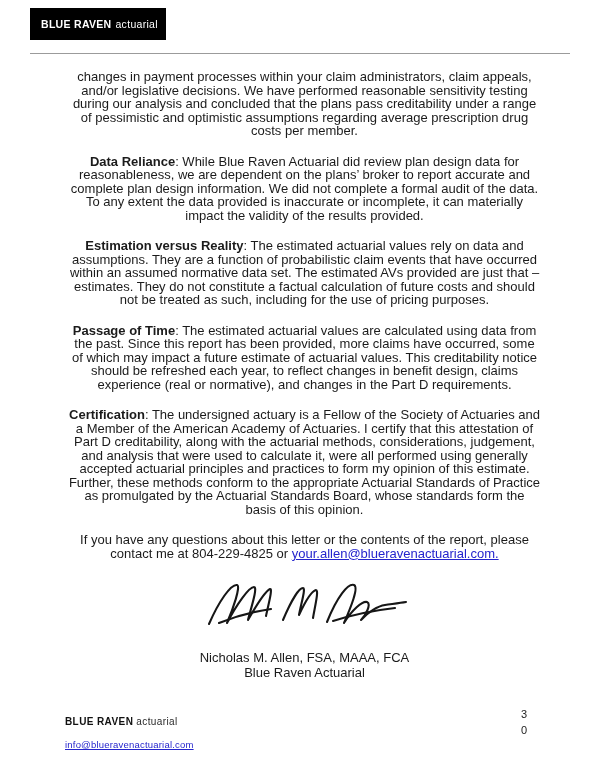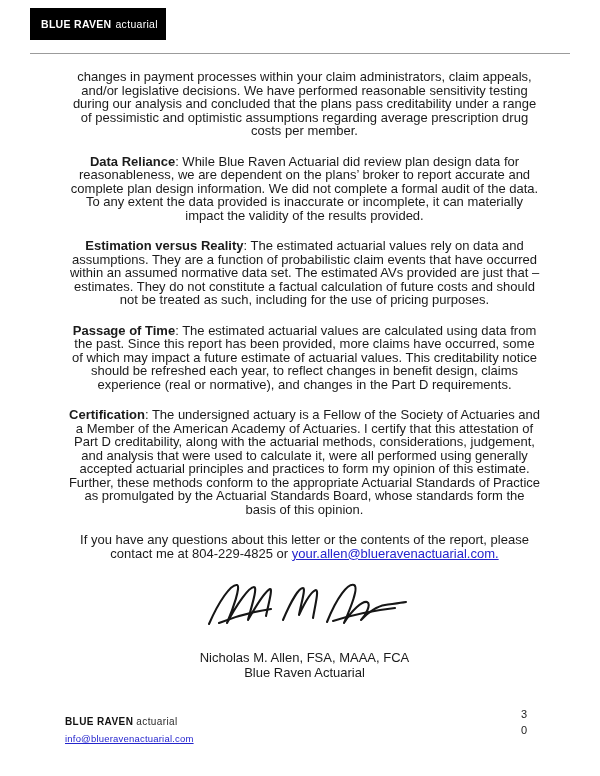--- a/index.html
+++ b/index.html
@@ -37,21 +37,21 @@
   .respect { margin-top:39px !important; margin-bottom:0 !important; }
   .signature { margin:10px 0 0 6px; }
   .signature svg path { stroke:#161616; fill:none; stroke-width:2.1; stroke-linecap:round; stroke-linejoin:round; }
   .name-block { margin-top:16px; line-height:15px; }
   .footer {
     position:absolute; left:65px; top:716px;
   }
   .footer .brand-line { font-size:10px; letter-spacing:.4px; color:#111111; }
   .footer .brand-line .brand-bold { font-weight:bold; }
   .footer .brand-line .brand-light { font-weight:400; color:#2a2a2a; margin-left:3px; }
-  .footer a.doc-link { font-size:9.5px; display:inline-block; margin-top:6px; letter-spacing:.2px; }
+  .footer a.doc-link { font-size:9.5px; display:inline-block; margin-top:12px; letter-spacing:.2px; }
   .page-number {
     position:absolute; left:521px; top:707px;
     width:9px; font-size:11px; line-height:15.5px;
     word-break:break-all; color:#222222;
   }
 </style>
 </head>
 <body>
 
 <div class="page">

